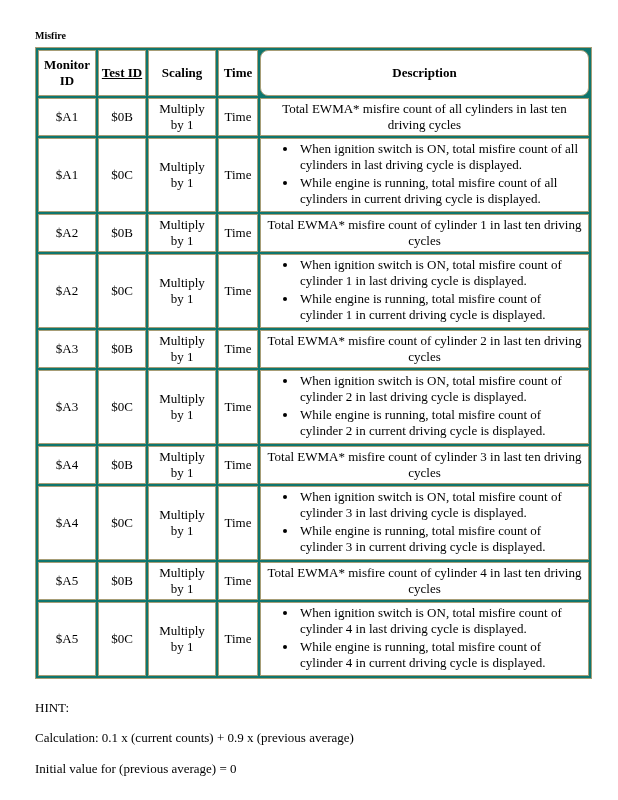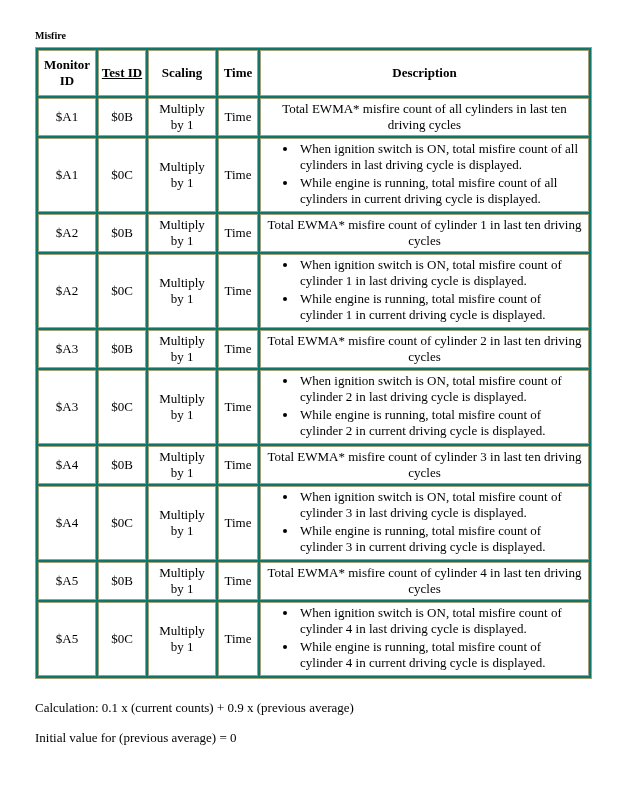--- a/index.html
+++ b/index.html
@@ -39,21 +39,21 @@
   }
   table.spec-table th {
     font-weight: bold;
     text-align: center;
     padding: 6px 2px;
   }
   th.col-monitor { width: 52px; }
   th.col-test    { width: 42px; text-decoration: underline; }
   th.col-scaling { width: 62px; }
   th.col-unit    { width: 34px; }
-  th.col-desc    { width: auto; }
+  th.col-desc    { width: auto; border-radius: 8px; }
   td.center {
     text-align: center;
   }
   td.cell-plain {
     text-align: center;
     padding: 7px 4px;
   }
   td.cell-bullets {
     text-align: left;
     padding: 14px 6px 14px 4px;
@@ -188,17 +188,18 @@
             <ul>
               <li>When ignition switch is ON, total misfire count of cylinder 4 in last driving cycle is displayed.</li>
               <li>While engine is running, total misfire count of cylinder 4 in current driving cycle is displayed.</li>
             </ul>
           </td>
         </tr>
       </tbody>
   </table>
 
   <div class="hint-section">
+    <p>HINT:</p>
     <p>Calculation: 0.1 x (current counts) + 0.9 x (previous average)</p>
     <p>Initial value for (previous average) = 0</p>
   </div>
 
 </div>
 
 </body></html>

